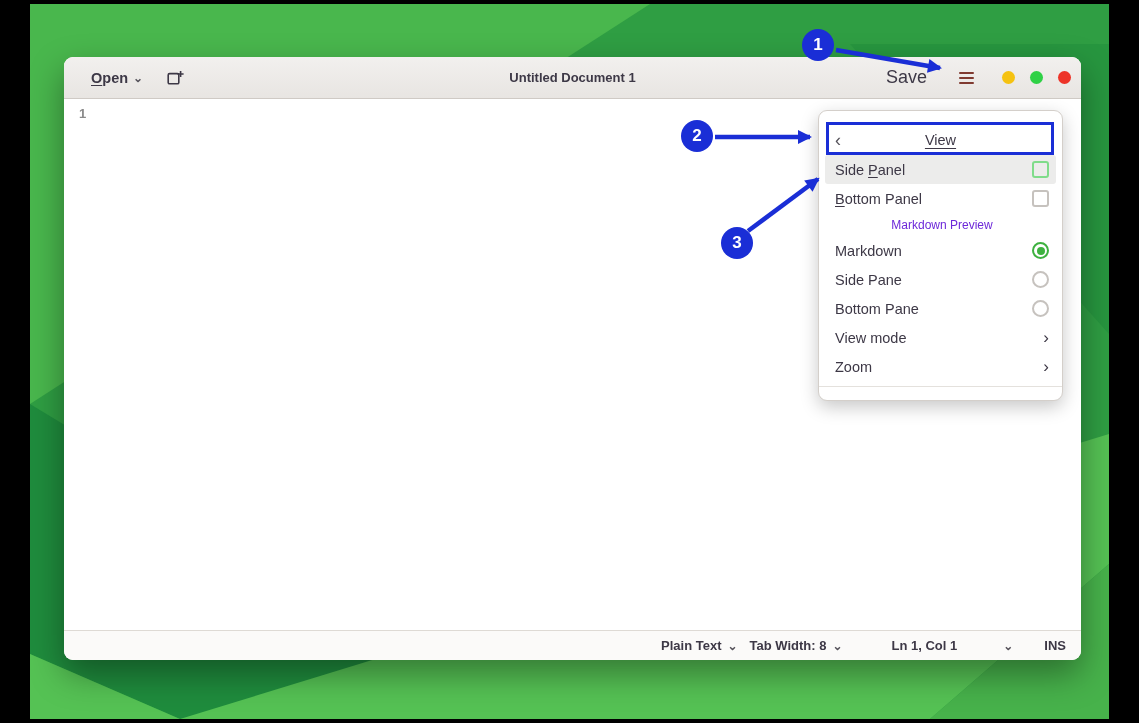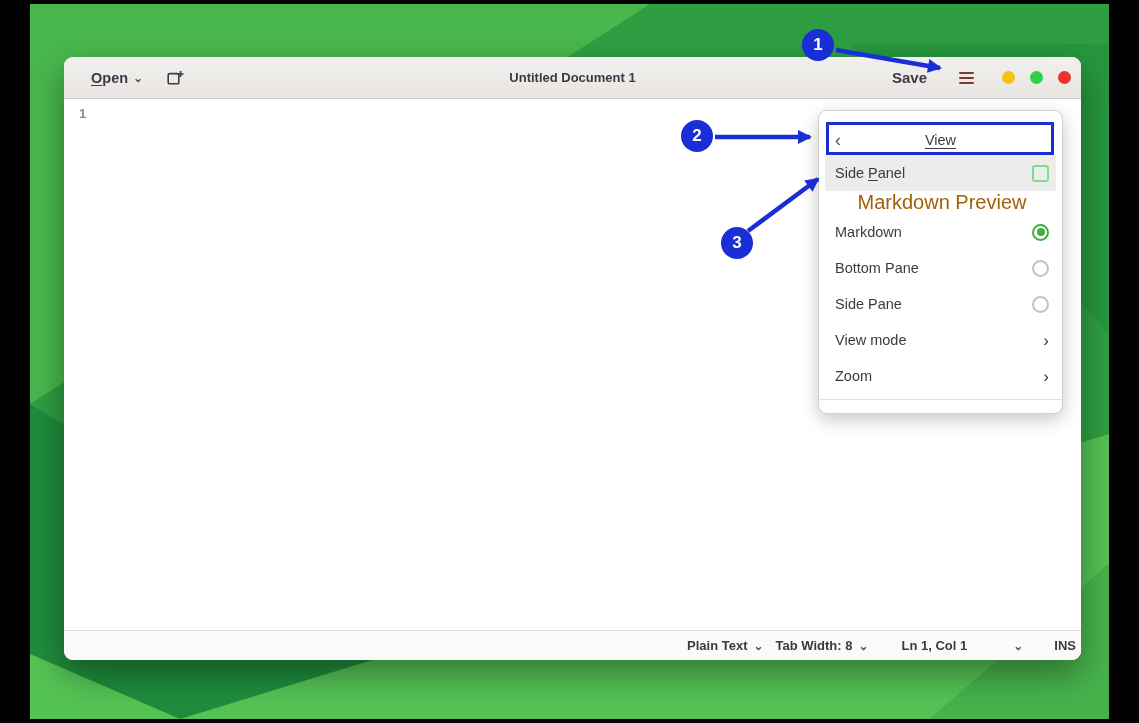--- a/index.html
+++ b/index.html
@@ -15,51 +15,51 @@
              border-bottom:1px solid #cfcac5;display:flex;align-items:center;
              padding:0 10px;position:relative;}
   button{background:none;border:none;padding:0;margin:0;font:inherit;color:#3d3846;cursor:pointer;}
   .open-btn{font-weight:700;font-size:14.5px;display:flex;align-items:center;gap:5px;margin-left:17px;}
   .mn{text-decoration:underline;text-underline-offset:2px;}
   .chev{font-size:12px;color:#55525a;line-height:1;}
   .newtab-btn{margin-left:24px;display:flex;align-items:center;}
   .hb-title{position:absolute;left:50%;transform:translateX(-50%);font-weight:700;
             font-size:13px;color:#3d3846;white-space:nowrap;}
   .hb-right{margin-left:auto;display:flex;align-items:center;}
-  .save-btn{font-weight:700;font-size:15px;}
+  .save-btn{font-weight:400;font-size:18px;}
   .menu-btn{margin-left:28px;display:flex;flex-direction:column;gap:3px;padding:4px;}
   .hbar{width:15px;height:2px;background:#803a30;border-radius:1px;display:block;}
   .tl{width:13px;height:13px;border-radius:50%;display:inline-block;}
   .tl-y{background:#f5c211;margin-left:24px;}
   .tl-g{background:#2fd146;margin-left:15px;}
   .tl-r{background:#ed3328;margin-left:15px;}
 
   .editor{flex:1 1 auto;background:#fff;display:flex;align-items:flex-start;}
   .gutter{padding:7px 0 0 15px;font-size:13px;color:#8b8b8b;font-weight:700;}
 
   .statusbar{height:29px;flex:0 0 29px;background:#fbfaf9;border-top:1px solid #dedad5;
-             display:flex;align-items:center;justify-content:flex-end;padding-right:5px;
+             display:flex;align-items:center;justify-content:flex-end;padding-right:15px;
              font-size:13px;font-weight:700;color:#3d3846;}
   .sb-item{display:flex;align-items:center;gap:6px;font-weight:700;font-size:13px;}
   .sb-tab{margin-left:12px;}
-  .sb-pos{margin-left:33px;}
+  .sb-pos{margin-left:49px;}
   .sb-pos-chev{margin-left:40px;}
   .sb-ins{margin-left:31px;}
 
   
   .popup{position:absolute;left:818px;top:110px;width:245px;box-sizing:border-box;
          background:#fff;border:1px solid #d4cfca;border-radius:9px;
          box-shadow:0 6px 18px rgba(0,0,0,.22);padding:14px 6px 8px;z-index:40;
          font-size:14.5px;color:#3d3846;}
   .menu-header{height:30px;display:flex;align-items:center;justify-content:center;position:relative;}
   .view-label{text-decoration:underline;text-underline-offset:3px;}
   .back{position:absolute;left:10px;font-size:18px;color:#55525a;line-height:1;}
-  .menu-item{height:36px;display:flex;align-items:center;padding:0 7px 0 10px;border-radius:3px;}
+  .menu-item{height:29px;display:flex;align-items:center;padding:0 7px 0 10px;border-radius:3px;}
   .menu-item.hl{background:#ececeb;}
-  .section{justify-content:center;color:#a16207;height:23px;font-size:20px;}
+  .section{justify-content:center;color:#6d28d9;height:23px;font-size:12px;}
   .checkbox{width:13px;height:13px;border:2px solid #c6c2be;border-radius:3px;margin-left:auto;flex:0 0 auto;}
   .cb-green{border-color:#7fdc8a;}
   .radio{width:13px;height:13px;border:2px solid #c6c2be;border-radius:50%;margin-left:auto;
          position:relative;flex:0 0 auto;}
   .radio.sel{border-color:#3db13f;}
   .radio.sel::after{content:"";position:absolute;inset:2.5px;background:#3db13f;border-radius:50%;}
   .subchev{margin-left:auto;font-size:17px;line-height:1;color:#3d3846;}
   .menu-sep{height:1px;background:#e4e1dd;margin:5px -6px;}
 
   
@@ -139,33 +139,37 @@
 
   <div class="popup">
     <div class="menu-header">
       <span class="back">‹</span>
       <span class="view-label">View</span>
     </div>
     <div class="menu-item hl">
       <span><span>Side </span><span class="mn">P</span><span>anel</span></span>
       <span class="checkbox cb-green"></span>
     </div>
+    <div class="menu-item">
+      <span><span></span><span class="mn">B</span><span>ottom Panel</span></span>
+      <span class="checkbox"></span>
+    </div>
     <div class="menu-item section">
       <span>Markdown Preview</span>
     </div>
     <div class="menu-item">
       <span>Markdown</span>
       <span class="radio sel"></span>
     </div>
     <div class="menu-item">
-      <span>Bottom Pane</span>
+      <span>Side Pane</span>
       <span class="radio"></span>
     </div>
     <div class="menu-item">
-      <span>Side Pane</span>
+      <span>Bottom Pane</span>
       <span class="radio"></span>
     </div>
     <div class="menu-item">
       <span>View mode</span>
       <span class="subchev">›</span>
     </div>
     <div class="menu-item">
       <span>Zoom</span>
       <span class="subchev">›</span>
     </div>

